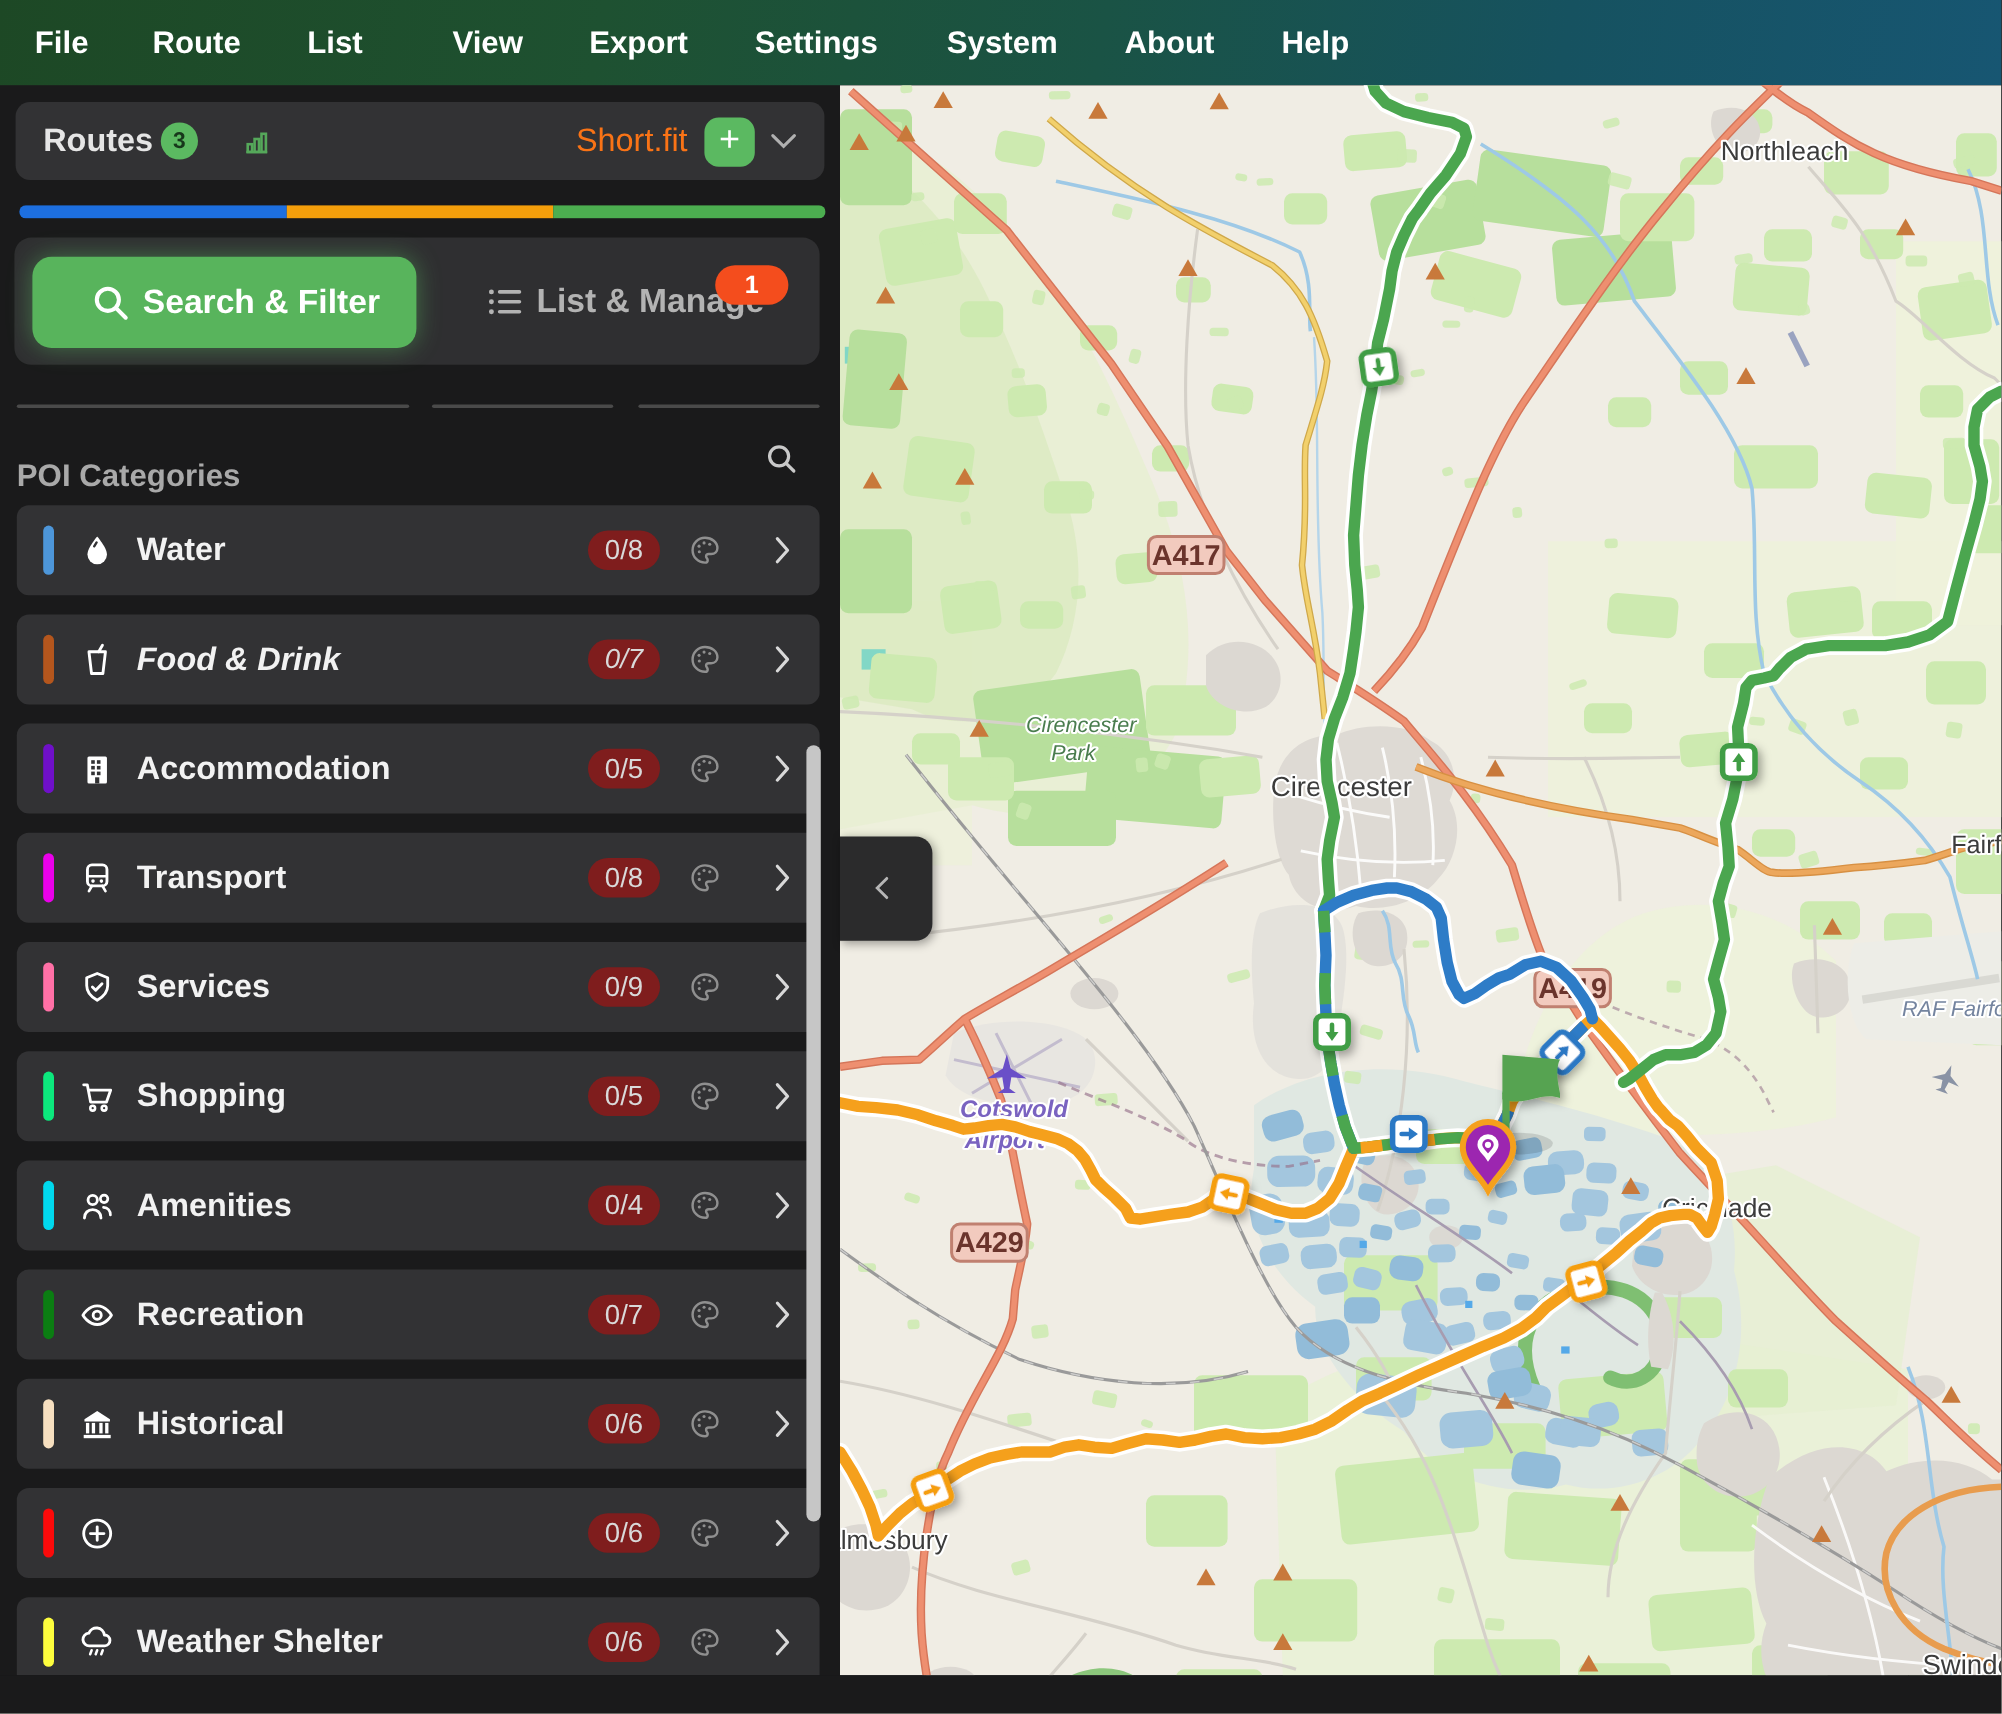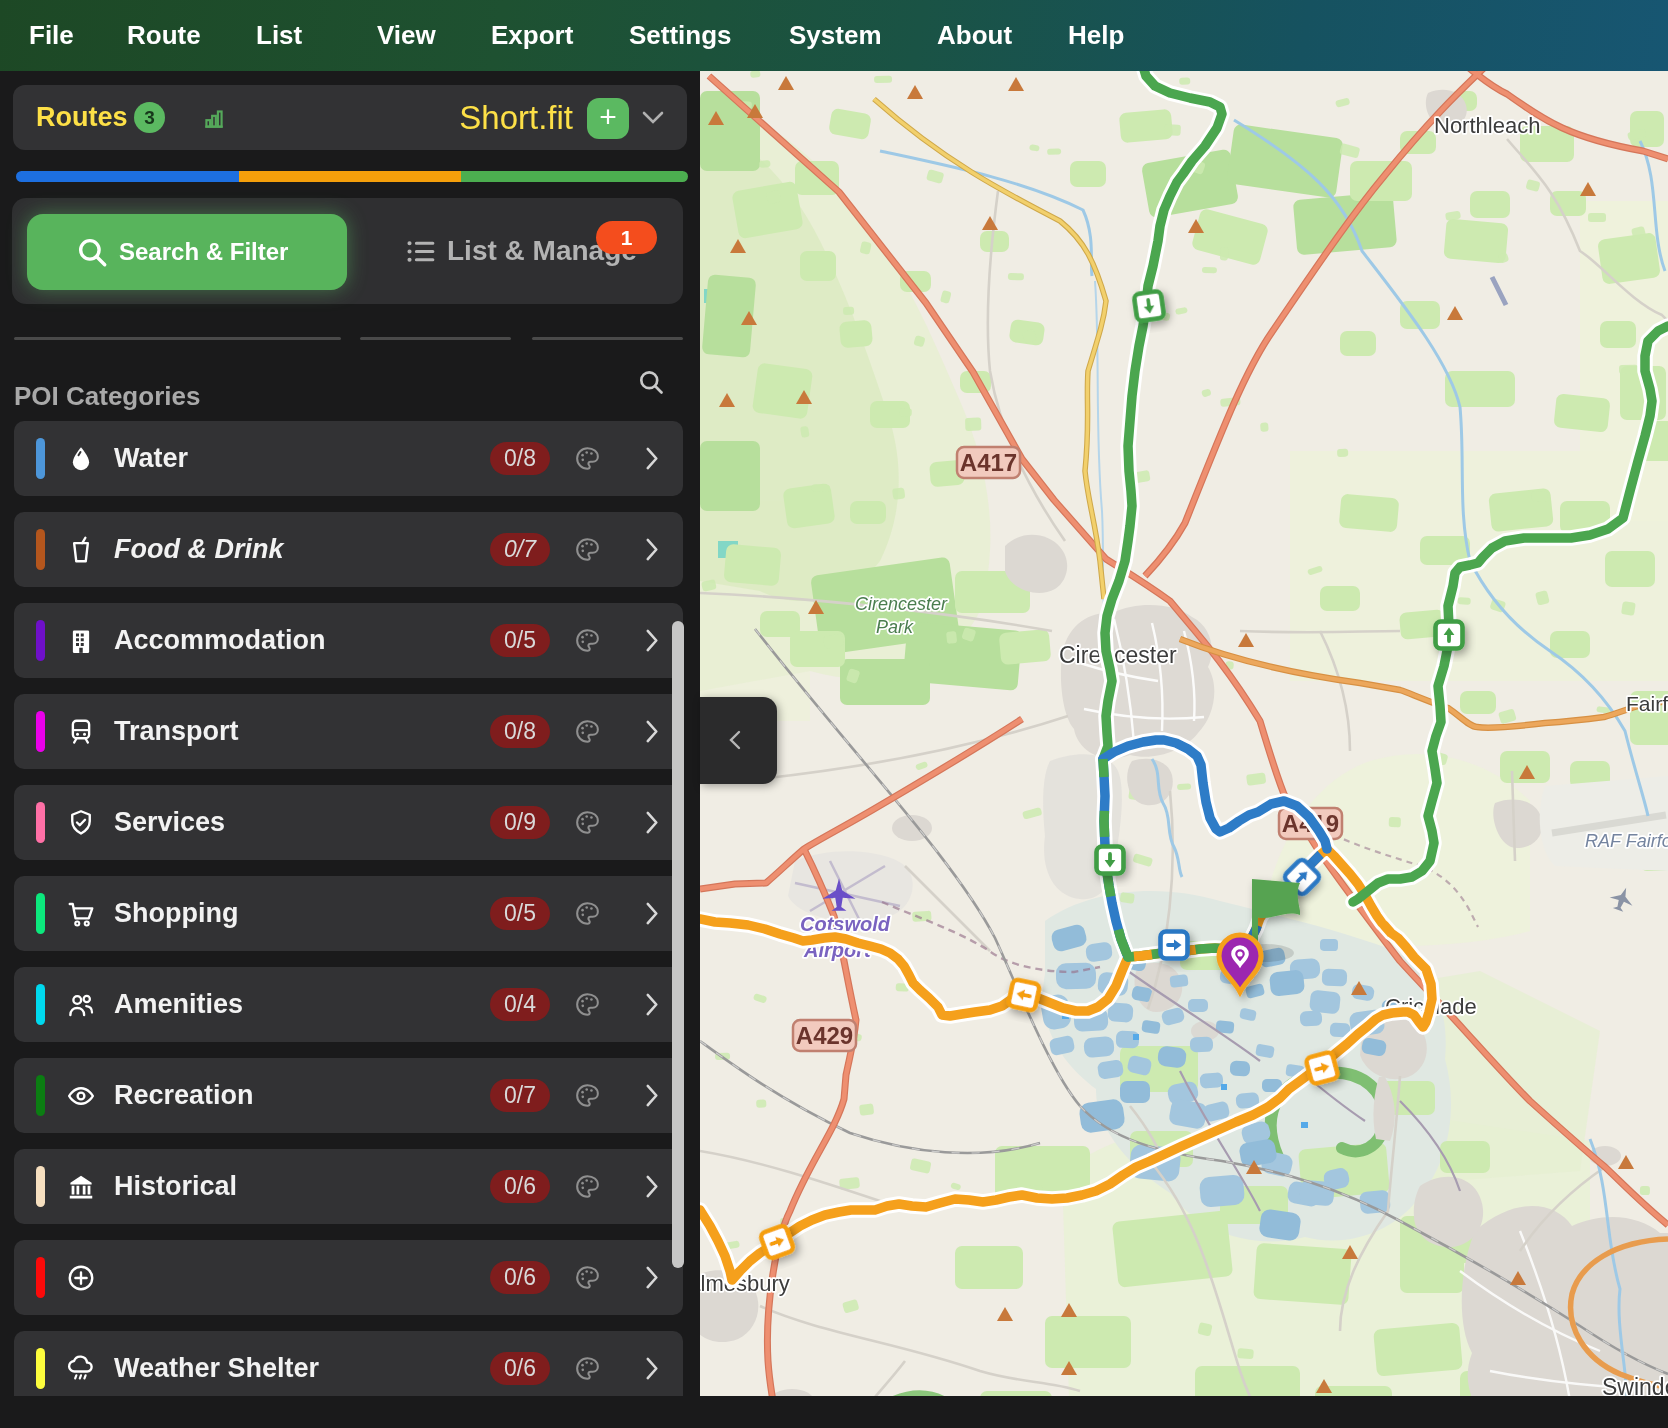--- a/index.html
+++ b/index.html
@@ -32,48 +32,48 @@
     <span style="left:256px">List</span>
     <span style="left:377px">View</span>
     <span style="left:491px">Export</span>
     <span style="left:629px">Settings</span>
     <span style="left:789px">System</span>
     <span style="left:937px">About</span>
     <span style="left:1068px">Help</span>
   </div>
 
   <div class="panel" style="left:13px;top:85px;width:674px;height:65px;">
-    <span class="abs" style="left:23px;line-height:65px;color:#fde047;font-weight:700;font-size:27px;">Routes</span>
+    <span class="abs" style="left:23px;line-height:65px;color:#e5e5e5;font-weight:700;font-size:27px;">Routes</span>
     <span class="abs" style="left:121px;top:17px;width:31px;height:31px;border-radius:16px;background:#5bb961;color:#17381b;font-weight:700;font-size:19px;text-align:center;line-height:31px;">3</span>
     <svg class="abs" style="left:188px;top:20px" width="26" height="26" viewBox="0 0 24 24" fill="none" stroke="#55a85a" stroke-width="2">
       <path d="M4 20h16"></path>
         <rect x="5" y="14" width="3.4" height="6"></rect>
         <rect x="10.3" y="10" width="3.4" height="10"></rect>
         <rect x="15.6" y="6" width="3.4" height="14"></rect>
     </svg>
-    <span class="abs" style="right:114px;line-height:65px;color:#fde047;font-size:33px;">Short.fit</span>
+    <span class="abs" style="right:114px;line-height:65px;color:#f97316;font-size:27px;">Short.fit</span>
     <span class="abs" style="right:58px;top:13px;width:42px;height:41px;border-radius:12px;background:#5bb961;color:#fff;font-size:30px;font-weight:500;text-align:center;line-height:38px;">+</span>
     <svg class="abs" style="right:22px;top:25px" width="24" height="16" viewBox="0 0 24 16" fill="none" stroke="#b0b0b0" stroke-width="2.6" stroke-linecap="round">
         <path d="M3 3l9 9 9-9"></path>
       </svg>
   </div>
 
   <div class="abs" style="left:16px;top:171px;width:672px;height:11px;border-radius:6px;overflow:hidden;">
     <div class="abs" style="left:0;top:0;width:223px;height:11px;background:#1d6fe0;"></div>
     <div class="abs" style="left:223px;top:0;width:222px;height:11px;background:#f59f0b;"></div>
     <div class="abs" style="left:445px;top:0;width:227px;height:11px;background:#4cae50;"></div>
   </div>
 
   <div class="panel" style="left:12px;top:198px;width:671px;height:106px;border-radius:14px;background:#2f2f31;">
     <div class="abs" style="left:15px;top:16px;width:320px;height:76px;border-radius:16px;background:#58b45c;box-shadow:0 0 20px rgba(96,200,105,0.45);">
       <svg class="abs" style="left:48px;top:21px" width="34" height="34" viewBox="0 0 24 24" fill="none" stroke="#fff" stroke-width="2.4" stroke-linecap="round">
           <circle cx="10.5" cy="10.5" r="6.5"></circle>
           <path d="M15.5 15.5L21 21"></path>
         </svg>
-      <span class="abs" style="left:92px;line-height:76px;color:#fff;font-weight:700;font-size:24px;">Search &amp; Filter</span>
+      <span class="abs" style="left:92px;line-height:76px;color:#fff;font-weight:700;font-size:28px;">Search &amp; Filter</span>
     </div>
     <svg class="abs" style="left:392px;top:37px" width="33" height="33" viewBox="0 0 24 24" fill="none" stroke="#b3b3b3" stroke-width="2.2" stroke-linecap="round">
         <path d="M9 6h12M9 12h12M9 18h12"></path>
         <path d="M4 6h.01M4 12h.01M4 18h.01" stroke-width="3"></path>
       </svg>
     <span class="abs" style="left:435px;line-height:106px;color:#b3b3b3;font-weight:700;font-size:28px;">List &amp; Manage</span>
     <div class="abs" style="left:584px;top:23px;width:61px;height:33px;border-radius:17px;background:#f44d1d;color:#fff;font-weight:700;font-size:21px;text-align:center;line-height:33px;">1</div>
   </div>
 
   <div class="abs" style="left:14px;top:337px;width:327px;height:3px;border-radius:2px;background:#4a4a4a;"></div>

